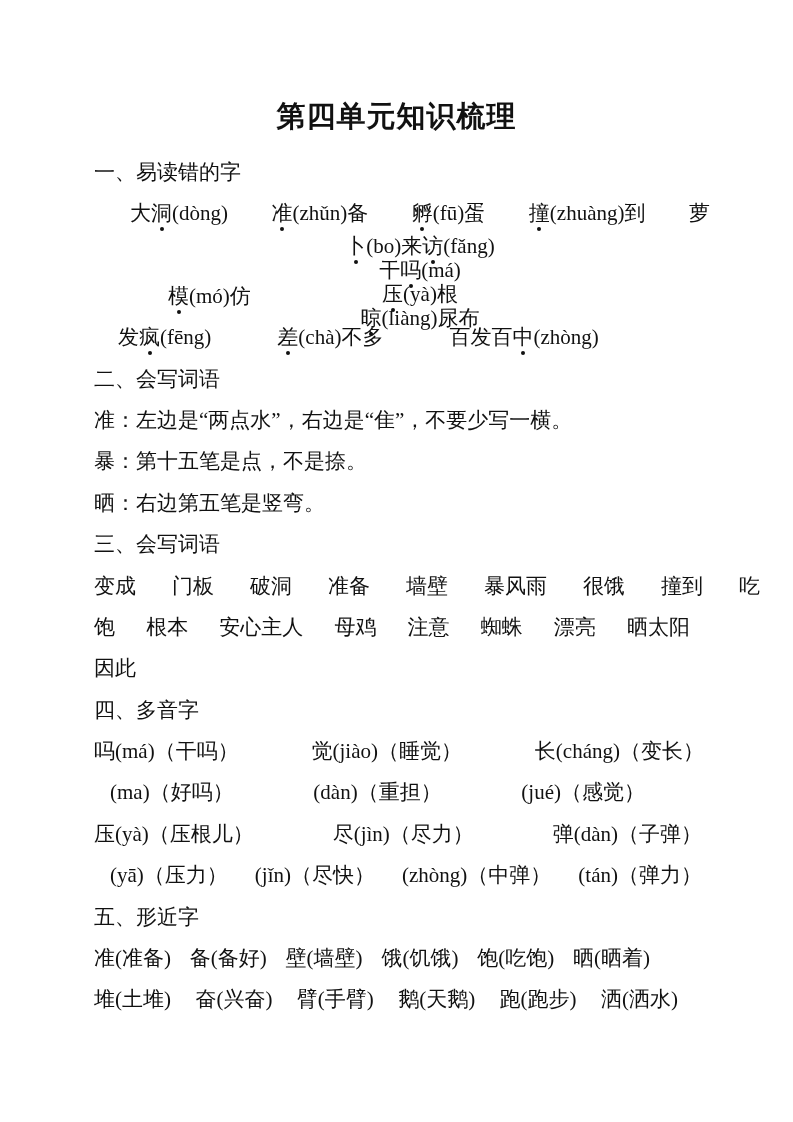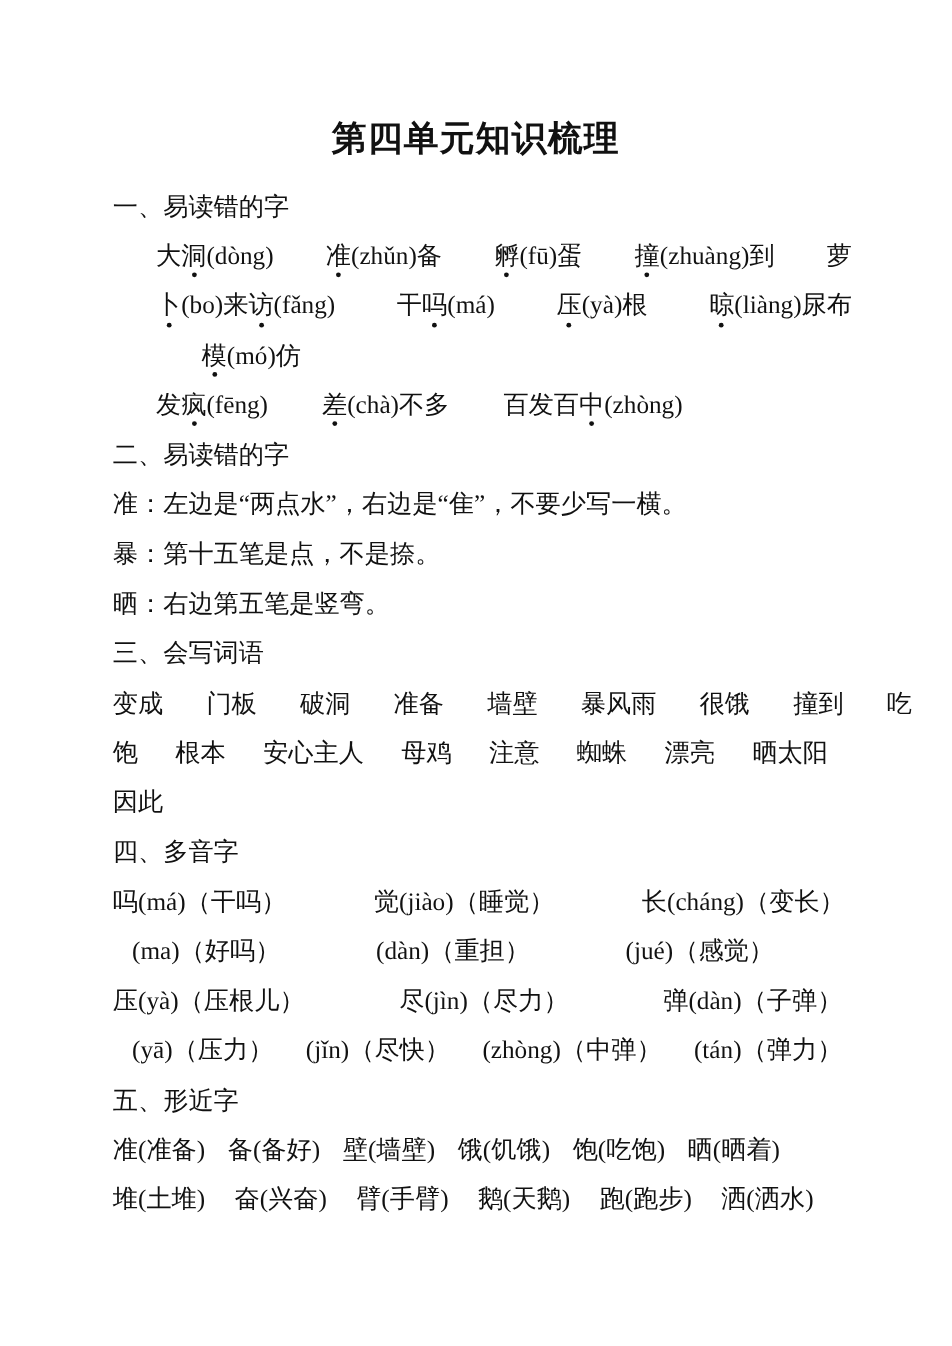--- a/index.html
+++ b/index.html
@@ -64,37 +64,37 @@
   <div class="content" id="doc-content">
       <section>
         <div class="line heading plain">一、易读错的字</div>
         <div class="line between" style="margin-left: 36px; width: 580px;">
           <span class="token"><span class="ch">大</span><span class="ch em">洞</span><span class="ch">(</span><span class="ch">d</span><span class="ch">ò</span><span class="ch">n</span><span class="ch">g</span><span class="ch">)</span></span>
           <span class="token"><span class="ch em">准</span><span class="ch">(</span><span class="ch">z</span><span class="ch">h</span><span class="ch">ǔ</span><span class="ch">n</span><span class="ch">)</span><span class="ch">备</span></span>
           <span class="token"><span class="ch em">孵</span><span class="ch">(</span><span class="ch">f</span><span class="ch">ū</span><span class="ch">)</span><span class="ch">蛋</span></span>
           <span class="token"><span class="ch em">撞</span><span class="ch">(</span><span class="ch">z</span><span class="ch">h</span><span class="ch">u</span><span class="ch">à</span><span class="ch">n</span><span class="ch">g</span><span class="ch">)</span><span class="ch">到</span></span>
           <span class="token"><span class="ch">萝</span></span>
         </div>
-        <div class="line between" style="margin-left: 36px; width: 580px;">
+        <div class="line between" style="margin-left: 36px; width: 580px; flex-direction: column;">
           <span class="token"><span class="ch em">卜</span><span class="ch">(</span><span class="ch">b</span><span class="ch">o</span><span class="ch">)</span><span class="ch">来</span><span class="ch em">访</span><span class="ch">(</span><span class="ch">f</span><span class="ch">ǎ</span><span class="ch">n</span><span class="ch">g</span><span class="ch">)</span></span>
           <span class="token"><span class="ch">干</span><span class="ch em">吗</span><span class="ch">(</span><span class="ch">m</span><span class="ch">á</span><span class="ch">)</span></span>
           <span class="token"><span class="ch em">压</span><span class="ch">(</span><span class="ch">y</span><span class="ch">à</span><span class="ch">)</span><span class="ch">根</span></span>
           <span class="token"><span class="ch em">晾</span><span class="ch">(</span><span class="ch">l</span><span class="ch">i</span><span class="ch">à</span><span class="ch">n</span><span class="ch">g</span><span class="ch">)</span><span class="ch">尿</span><span class="ch">布</span></span>
         </div>
         <div class="line plain" style="margin-left: 74px;">
           <span class="token"><span class="ch em">模</span><span class="ch">(</span><span class="ch">m</span><span class="ch">ó</span><span class="ch">)</span><span class="ch">仿</span></span>
         </div>
-        <div class="line gap" style="margin-left: 36px; column-gap: 45px; align-items: center;">
+        <div class="line gap" style="margin-left: 24px; column-gap: 66px; align-items: center;">
           <span class="token"><span class="ch">发</span><span class="ch em">疯</span><span class="ch">(</span><span class="ch">f</span><span class="ch">ē</span><span class="ch">n</span><span class="ch">g</span><span class="ch">)</span></span>
           <span class="token"><span class="ch em">差</span><span class="ch">(</span><span class="ch">c</span><span class="ch">h</span><span class="ch">à</span><span class="ch">)</span><span class="ch">不</span><span class="ch">多</span></span>
           <span class="token"><span class="ch">百</span><span class="ch">发</span><span class="ch">百</span><span class="ch em">中</span><span class="ch">(</span><span class="ch">z</span><span class="ch">h</span><span class="ch">ò</span><span class="ch">n</span><span class="ch">g</span><span class="ch">)</span></span>
         </div>
       </section>
       <section>
-        <div class="line heading plain">二、易读错的字</div>
+        <div class="line heading plain">二、会写词语</div>
         <div class="line plain">
           <span class="token"><span class="ch">准</span><span class="ch">：</span><span class="ch">左</span><span class="ch">边</span><span class="ch">是</span><span class="ch">“</span><span class="ch">两</span><span class="ch">点</span><span class="ch">水</span><span class="ch">”</span><span class="ch">，</span><span class="ch">右</span><span class="ch">边</span><span class="ch">是</span><span class="ch">“</span><span class="ch">隹</span><span class="ch">”</span><span class="ch">，</span><span class="ch">不</span><span class="ch">要</span><span class="ch">少</span><span class="ch">写</span><span class="ch">一</span><span class="ch">横</span><span class="ch">。</span></span>
         </div>
         <div class="line plain">
           <span class="token"><span class="ch">暴</span><span class="ch">：</span><span class="ch">第</span><span class="ch">十</span><span class="ch">五</span><span class="ch">笔</span><span class="ch">是</span><span class="ch">点</span><span class="ch">，</span><span class="ch">不</span><span class="ch">是</span><span class="ch">捺</span><span class="ch">。</span></span>
         </div>
         <div class="line plain">
           <span class="token"><span class="ch">晒</span><span class="ch">：</span><span class="ch">右</span><span class="ch">边</span><span class="ch">第</span><span class="ch">五</span><span class="ch">笔</span><span class="ch">是</span><span class="ch">竖</span><span class="ch">弯</span><span class="ch">。</span></span>
         </div>
       </section>

